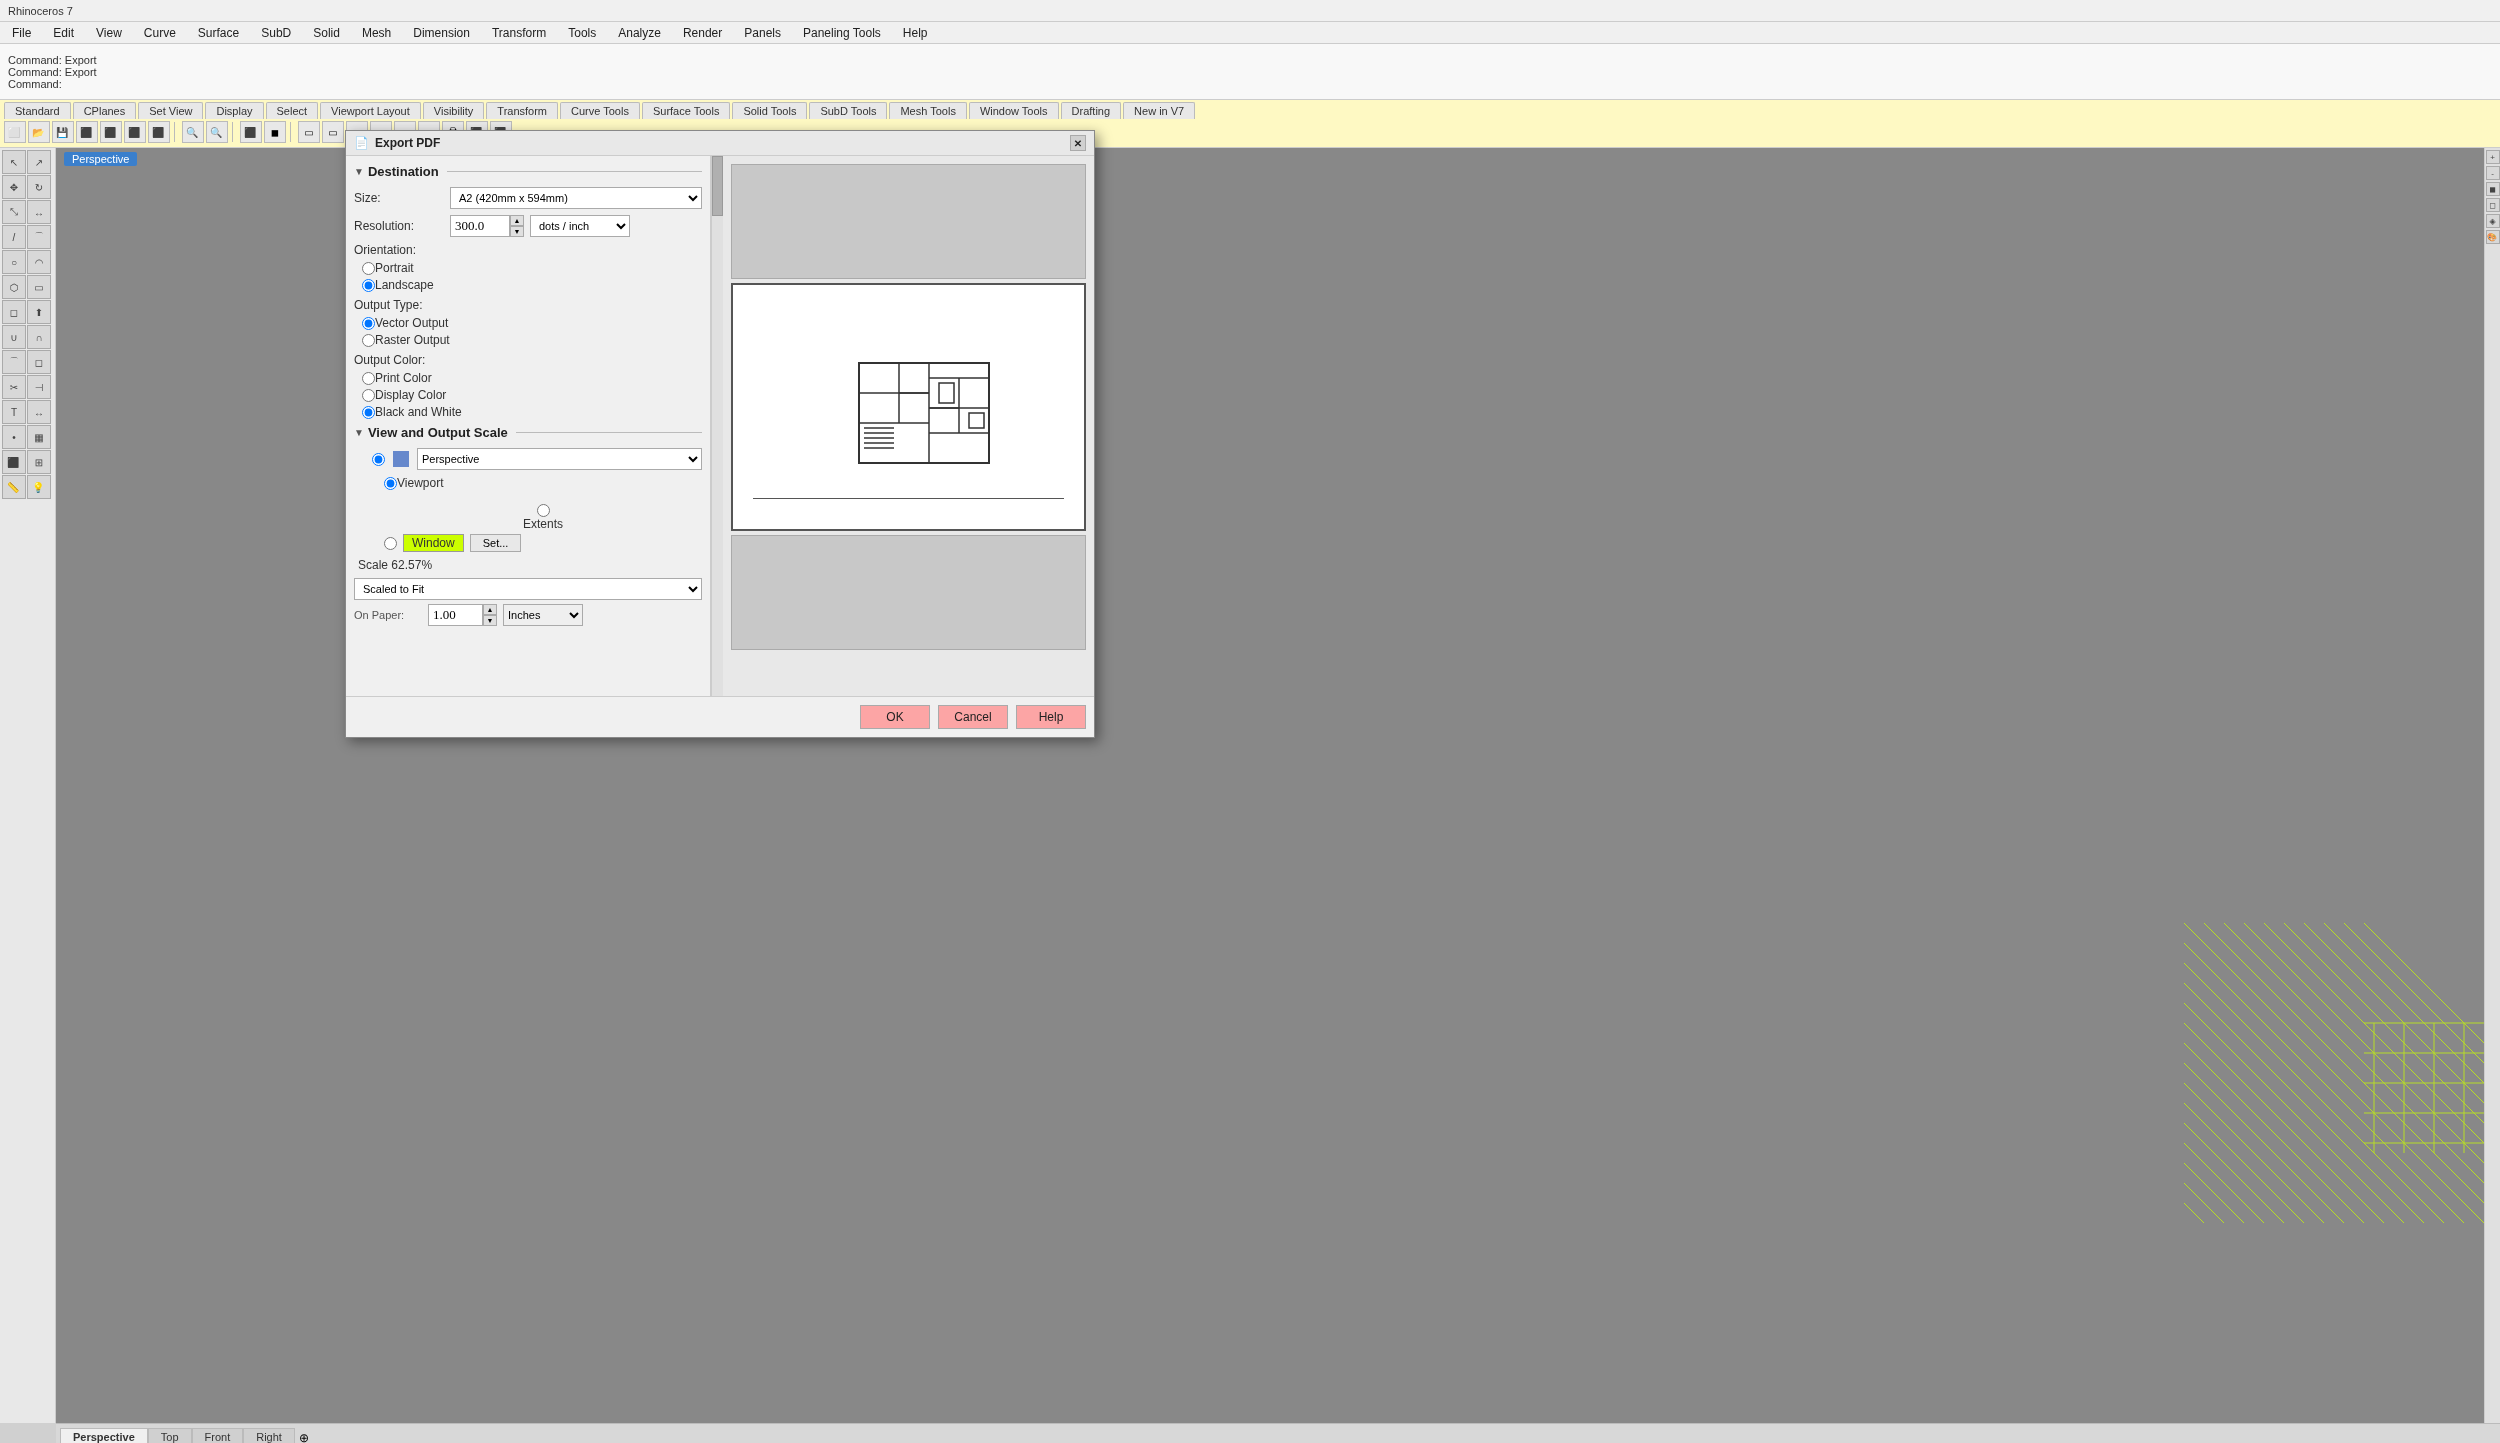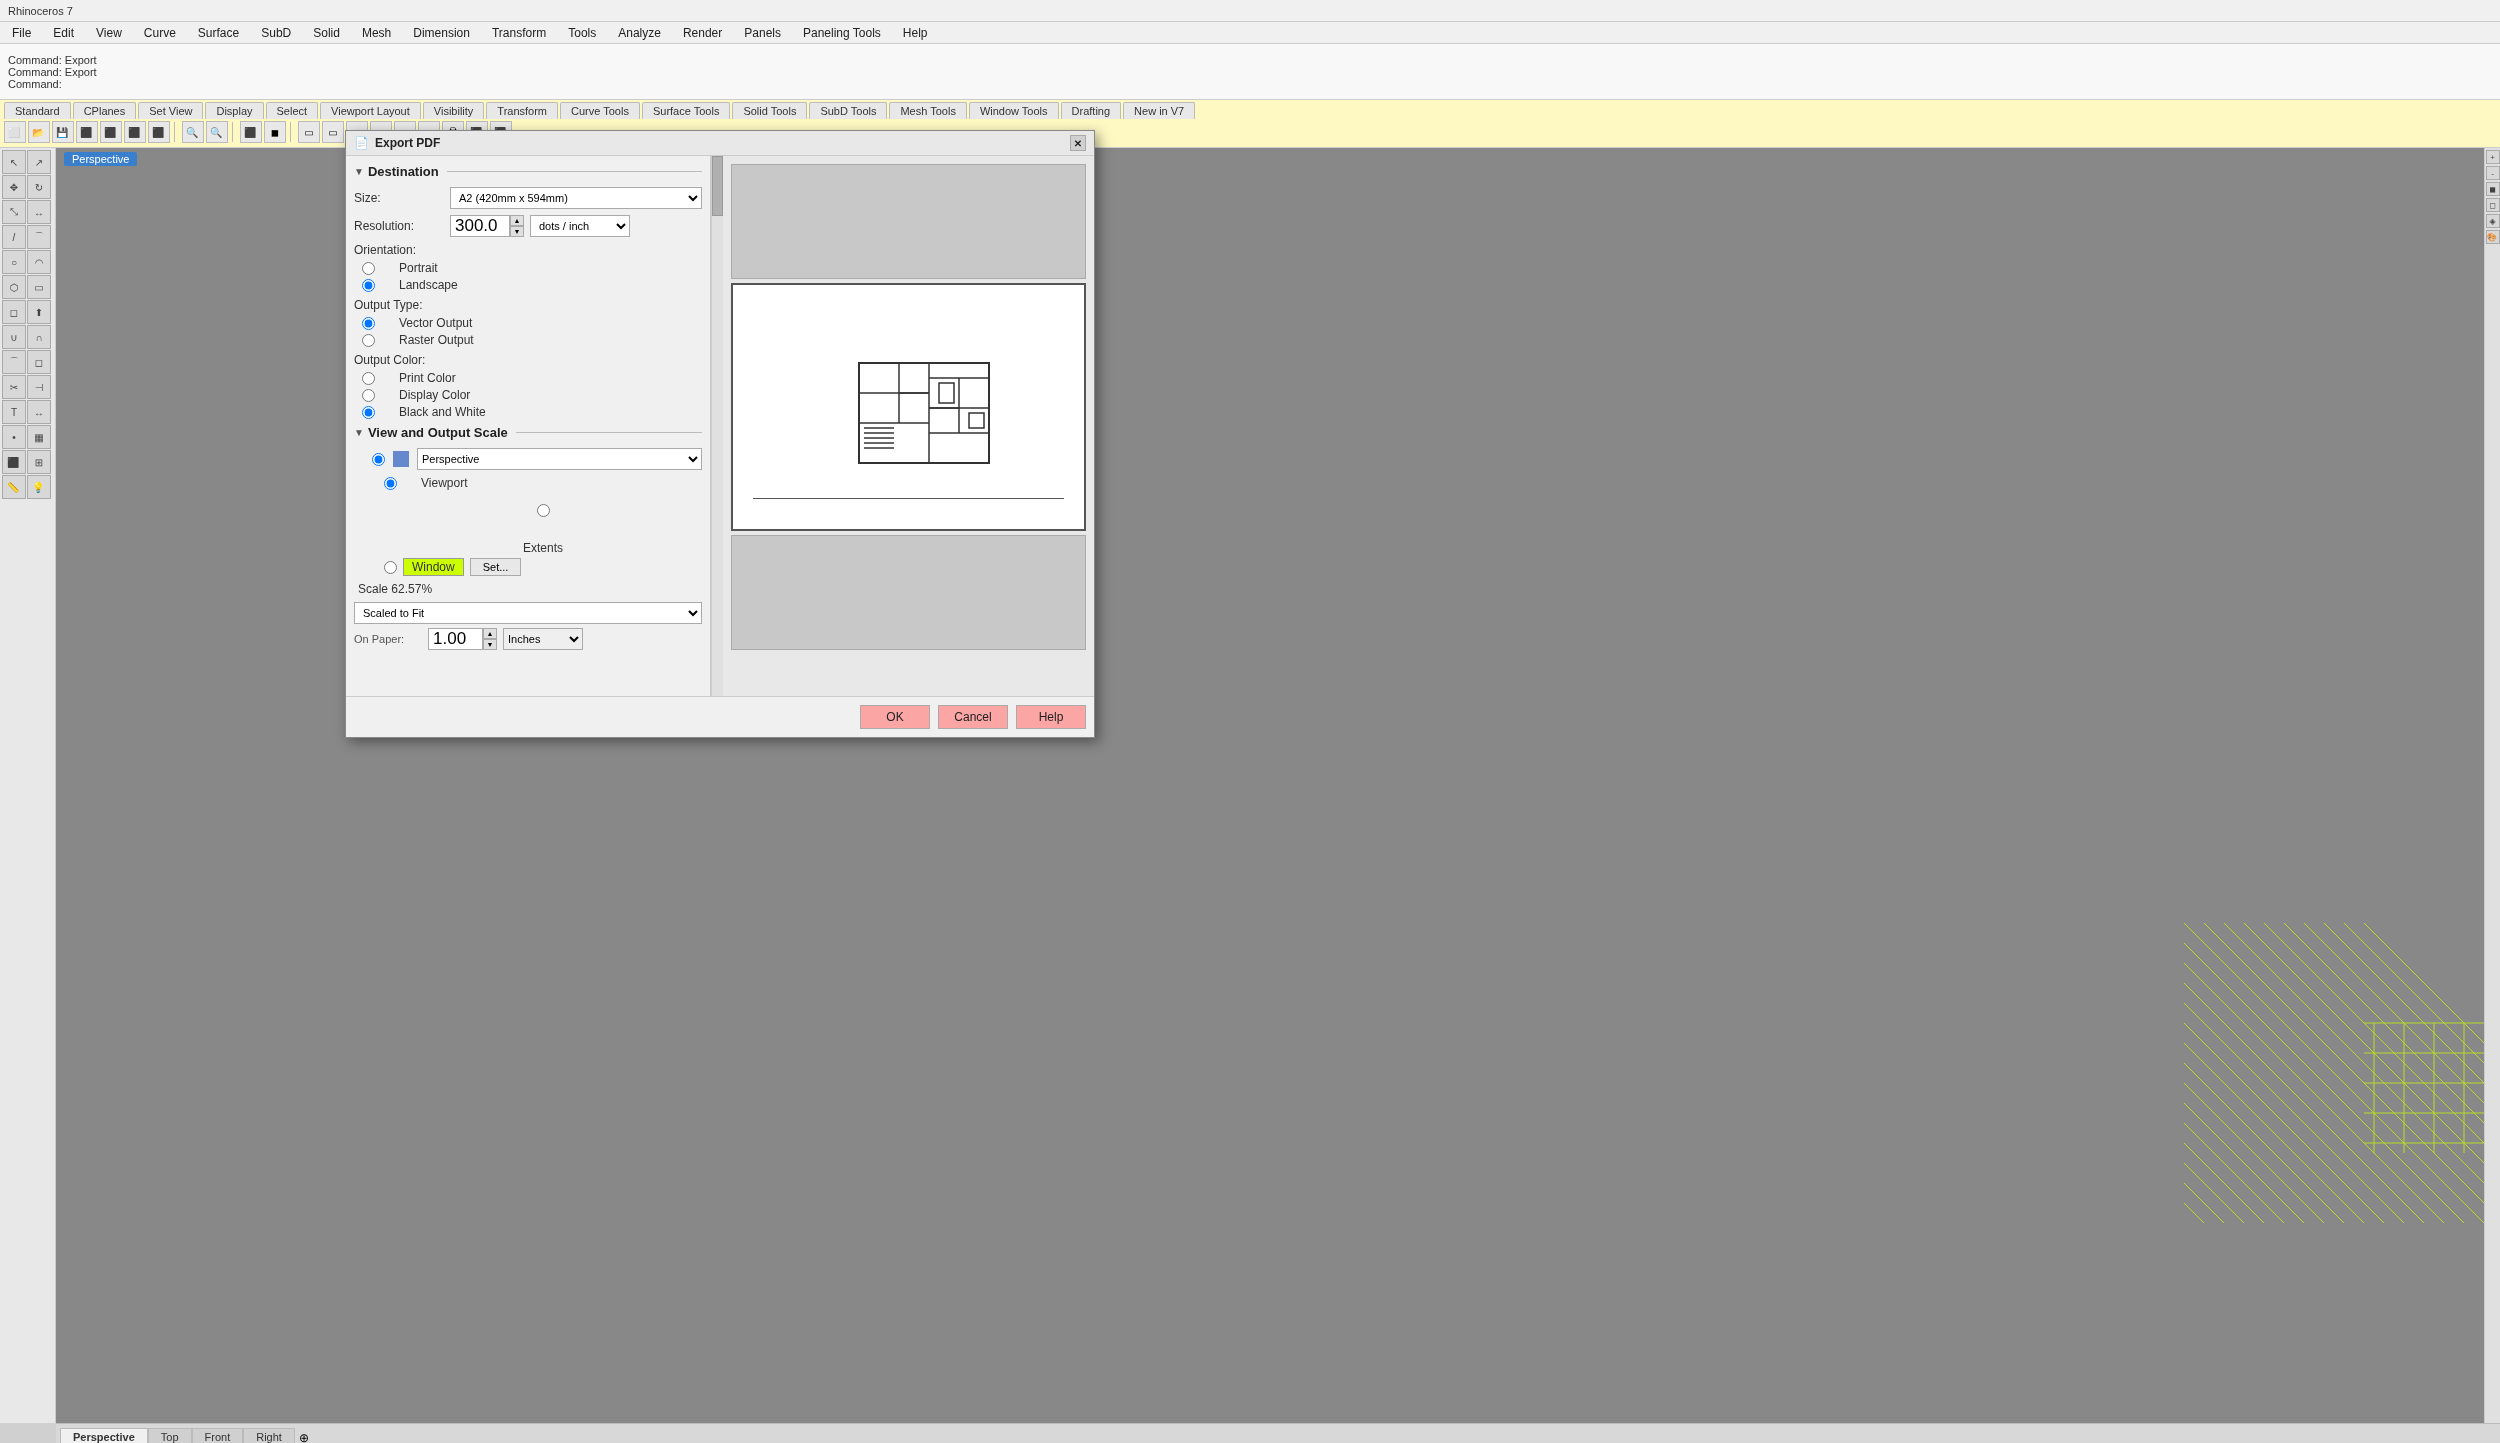--- a/index.html
+++ b/index.html
@@ -286,22 +286,23 @@
       background: white;
       font-size: 11px;
       padding: 1px 4px;
       appearance: auto;
     }
     .form-input {
       width: 70px;
       height: 22px;
       border: 1px solid #aaa;
       background: white;
-      font-size: 17px;
+      font-size: 13px;
       padding: 1px 4px;
+      font-family: Liberation Serif, serif;
     }
     .spinner-wrap {
       display: flex;
       align-items: center;
     }
     .spinner-btn {
       width: 14px;
       height: 11px;
       background: #e0e0e0;
       border: 1px solid #aaa;
@@ -321,21 +322,21 @@
     .radio-group {
       display: flex;
       flex-direction: column;
       gap: 3px;
       padding-left: 8px;
       margin-bottom: 6px;
     }
     .radio-row {
       display: flex;
       align-items: center;
-      gap: 24px;
+      gap: 0;
       font-size: 12px;
       color: #333;
     }
     .radio-row input[type="radio"] {
       margin: 0;
     }
 
     
     .form-section-label {
       font-size: 12px;

